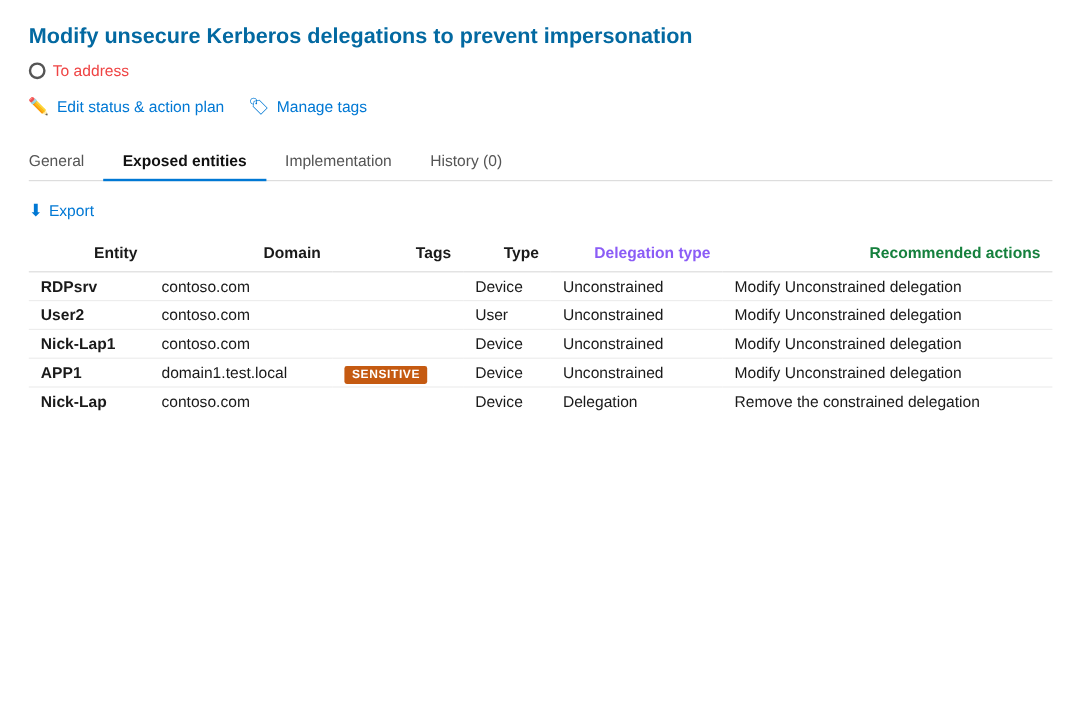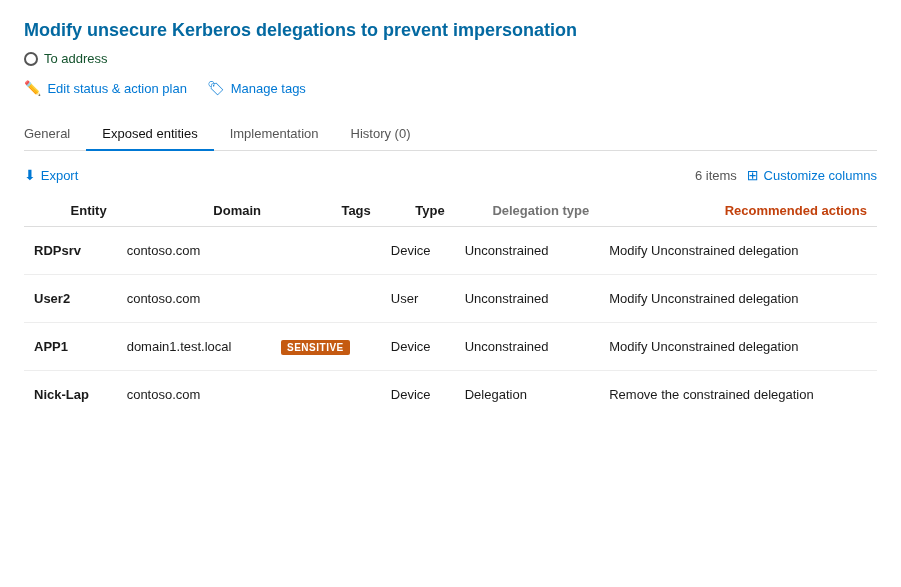--- a/index.html
+++ b/index.html
@@ -14,21 +14,21 @@
       font-size: 18px;
       font-weight: 600;
       color: #0369a1;
       margin-bottom: 10px;
     }
     .status-row {
       display: flex;
       align-items: center;
       gap: 6px;
       margin-bottom: 14px;
-      color: #14532d;
+      color: #ef4444;
       font-size: 13px;
     }
     .radio-circle {
       width: 14px;
       height: 14px;
       border-radius: 50%;
       border: 2px solid #555;
       display: inline-block;
       flex-shrink: 0;
     }
@@ -65,21 +65,21 @@
       padding: 8px 16px;
       cursor: pointer;
       font-size: 13px;
       color: #555;
       border-bottom: 2px solid transparent;
       margin-bottom: -1px;
       white-space: nowrap;
     }
     .tab.active {
       color: #111;
-      font-weight: 400;
+      font-weight: 700;
       border-bottom: 2px solid #0078d4;
     }
     .tab:first-child { padding-left: 0; }
     .toolbar {
       display: flex;
       align-items: center;
       justify-content: space-between;
       margin-bottom: 12px;
     }
     .export-btn {
@@ -117,28 +117,28 @@
       font-size: 13px;
     }
     thead tr th {
       text-align: right;
       font-weight: 600;
       padding: 8px 10px;
       color: #1a1a1a;
       border-bottom: 1px solid #ddd;
       white-space: nowrap;
     }
-    thead tr th.col-delegation { color: #737373; }
-    thead tr th.col-recommended { color: #c2410c; }
+    thead tr th.col-delegation { color: #8b5cf6; }
+    thead tr th.col-recommended { color: #15803d; }
     tbody tr {
       border-bottom: 1px solid #ededed;
     }
     tbody tr:last-child { border-bottom: none; }
     tbody tr td {
-      padding: 16px 10px;
+      padding: 4px 10px;
       color: #1a1a1a;
       vertical-align: middle;
     }
     .entity-name {
       font-weight: 600;
     }
     .sensitive-badge {
       background: #c55a11;
       color: #fff;
       font-size: 10px;
@@ -175,27 +175,20 @@
   <div class="tab active">Exposed entities</div>
   <div class="tab">Implementation</div>
   <div class="tab">History (0)</div>
 </div>
 
 <div class="toolbar">
   <button class="export-btn">
     <span style="font-size:14px;">⬇</span>
     <span>Export</span>
   </button>
-  <div class="toolbar-right">
-    <span>6 items</span>
-    <button class="customize-btn">
-      <span style="font-size:14px;">⊞</span>
-      <span>Customize columns</span>
-    </button>
-  </div>
 </div>
 
 <table>
   <thead>
     <tr>
       <th>Entity</th>
       <th>Domain</th>
       <th>Tags</th>
       <th>Type</th>
       <th class="col-delegation">Delegation type</th>
@@ -213,20 +206,28 @@
       </tr>
       <tr>
         <td><span class="entity-name">User2</span></td>
         <td>contoso.com</td>
         <td></td>
         <td>User</td>
         <td>Unconstrained</td>
         <td>Modify Unconstrained delegation</td>
       </tr>
       <tr>
+        <td><span class="entity-name">Nick-Lap1</span></td>
+        <td>contoso.com</td>
+        <td></td>
+        <td>Device</td>
+        <td>Unconstrained</td>
+        <td>Modify Unconstrained delegation</td>
+      </tr>
+      <tr>
         <td><span class="entity-name">APP1</span></td>
         <td>domain1.test.local</td>
         <td><span class="sensitive-badge">SENSITIVE</span></td>
         <td>Device</td>
         <td>Unconstrained</td>
         <td>Modify Unconstrained delegation</td>
       </tr>
       <tr>
         <td><span class="entity-name">Nick-Lap</span></td>
         <td>contoso.com</td>

